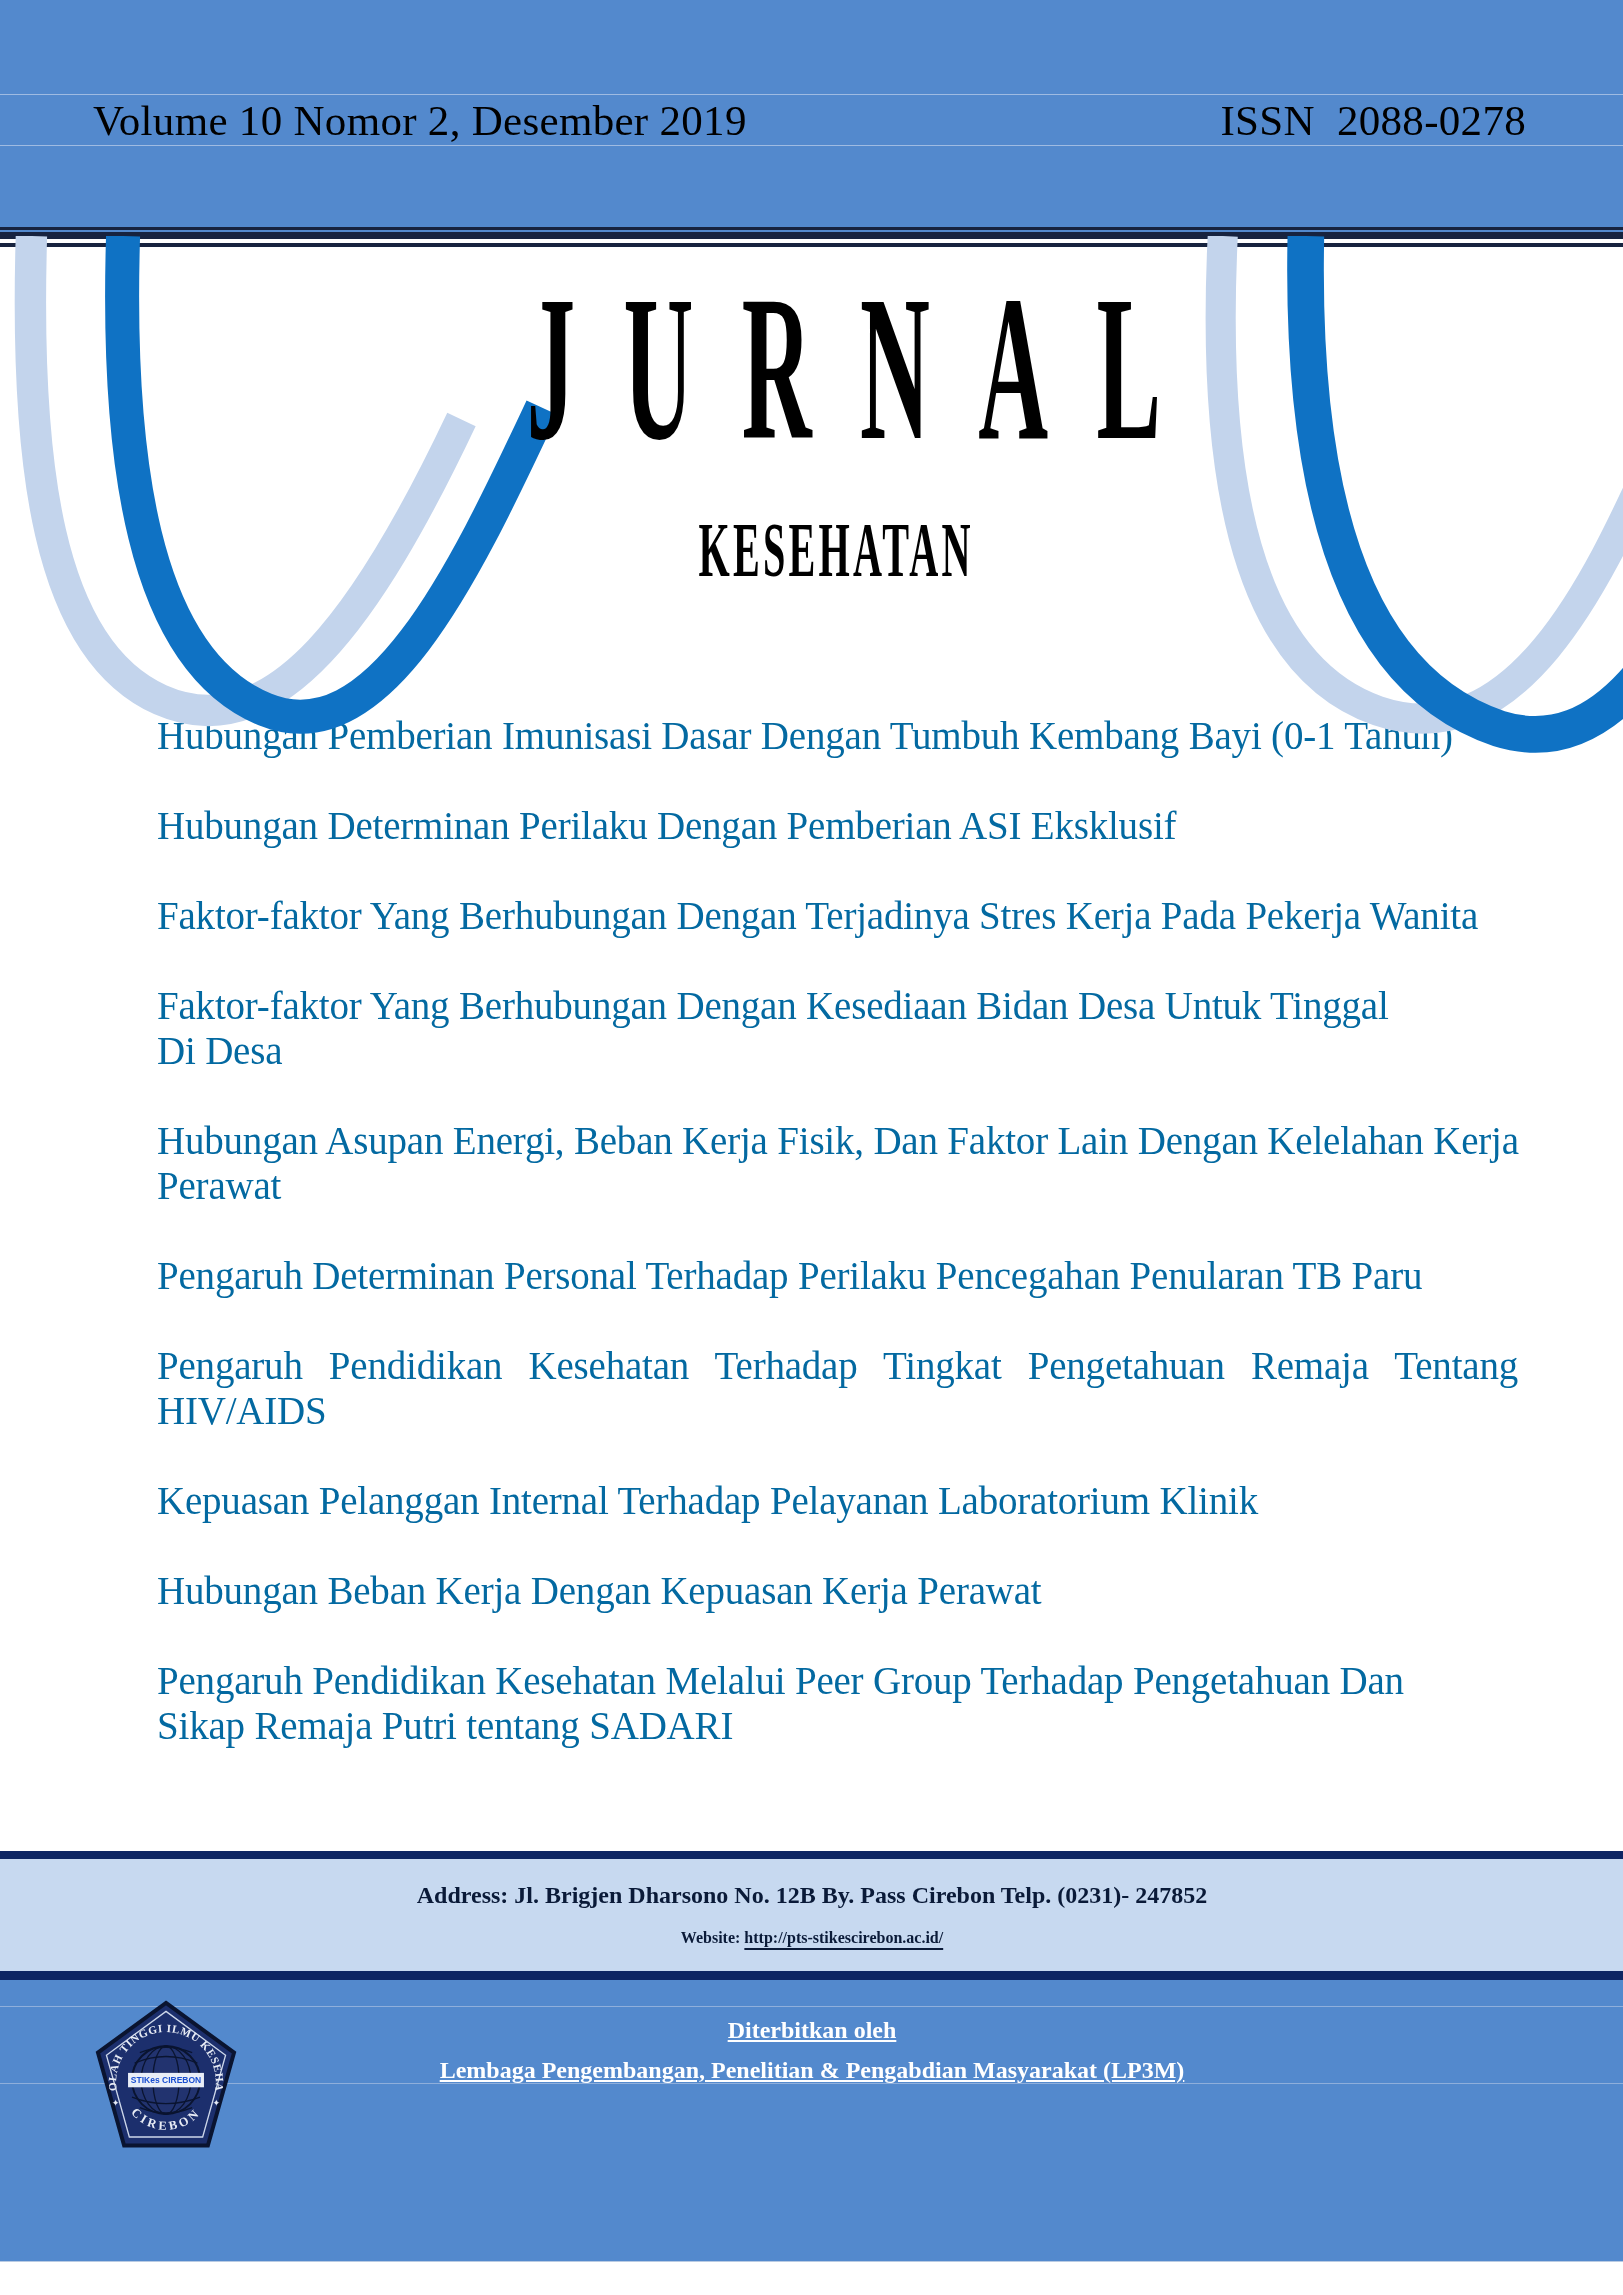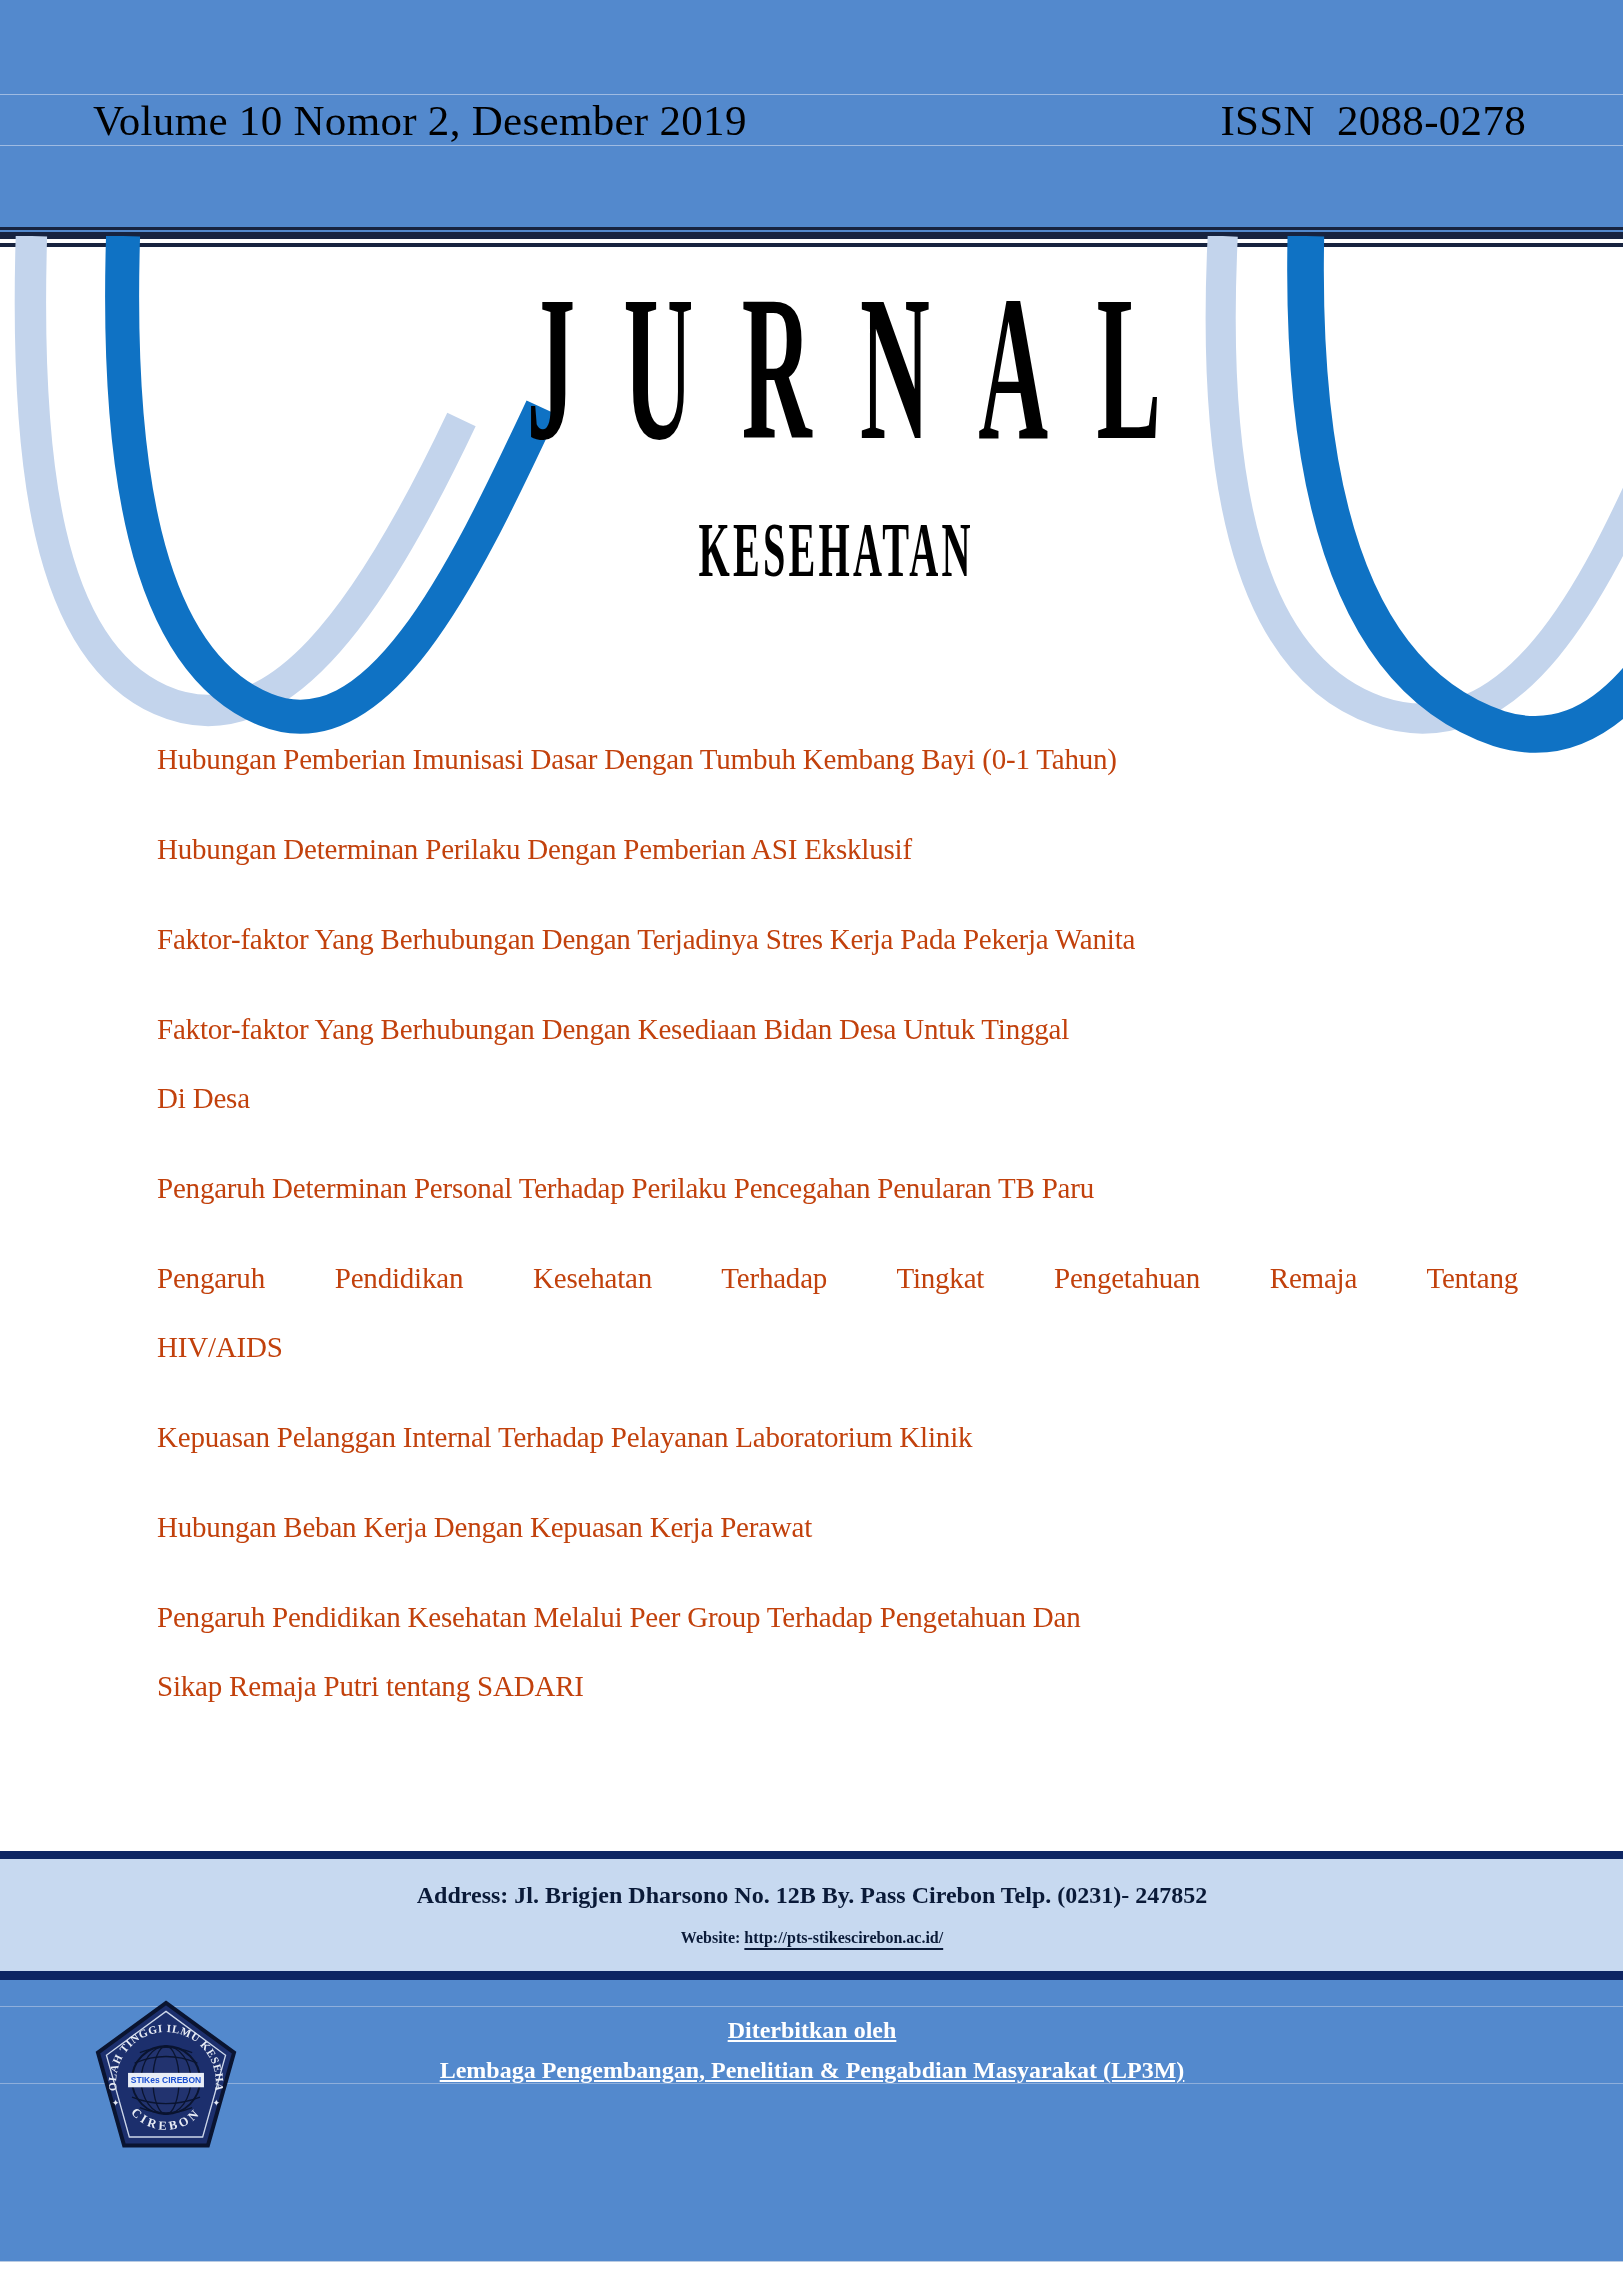--- a/index.html
+++ b/index.html
@@ -35,21 +35,21 @@
                     color:#000; white-space:nowrap; z-index:4;
                     transform:scale(0.82,1.76); transform-origin:bottom center; }
   .masthead-subtitle { position:absolute; top:540px; left:0; width:100%; text-align:center;
                     padding-left:59px; font-size:49px; line-height:1; letter-spacing:3.9px;
                     color:#000; white-space:nowrap; z-index:4;
                     transform:scale(0.82,1.6); transform-origin:bottom center; }
 
   
   .article-list { position:absolute; top:713px; left:157px; right:106px; list-style:none; z-index:2; }
   .article { margin-bottom:45px; }
-  .article-line { font-size:29px; line-height:45px; color:#c2410c; white-space:nowrap; letter-spacing:-0.2px;margin-top:24px; }
+  .article-line { font-size:39px; line-height:45px; color:#0369a1; white-space:nowrap; letter-spacing:-0.2px; }
   .article-line.stretch { white-space:normal; text-align:justify; text-align-last:justify; }
 
   
   .navy-bar-top    { position:absolute; top:1851px; left:0; width:100%; height:7.9px; background:var(--footer-navy,#0d2563); }
   .address-band    { position:absolute; top:1859px; left:0; width:100%; height:113px;
                      background:var(--band-light,#c7d9f0);
                      display:flex; flex-direction:column; justify-content:center; align-items:center;
                      gap:15px; padding-top:2.6px; }
   .address-line    { font-size:24px; font-weight:bold; color:#0a1a38; line-height:27.5px; }
   .website-line    { font-size:16px; font-weight:bold; color:#0a1a38; line-height:27.5px; }
@@ -108,20 +108,24 @@
       </li>
       <li class="article">
         <div class="article-line">Hubungan Determinan Perilaku Dengan Pemberian ASI Eksklusif</div>
       </li>
       <li class="article">
         <div class="article-line">Faktor-faktor Yang Berhubungan Dengan Terjadinya Stres Kerja Pada Pekerja Wanita</div>
       </li>
       <li class="article">
         <div class="article-line">Faktor-faktor Yang Berhubungan Dengan Kesediaan Bidan Desa Untuk Tinggal</div>
         <div class="article-line">Di Desa</div>
+      </li>
+      <li class="article">
+        <div class="article-line">Hubungan Asupan Energi, Beban Kerja Fisik, Dan Faktor Lain Dengan Kelelahan Kerja</div>
+        <div class="article-line">Perawat</div>
       </li>
       <li class="article">
         <div class="article-line">Pengaruh Determinan Personal Terhadap Perilaku Pencegahan Penularan TB Paru</div>
       </li>
       <li class="article">
         <div class="article-line stretch">Pengaruh Pendidikan Kesehatan Terhadap Tingkat Pengetahuan Remaja Tentang</div>
         <div class="article-line">HIV/AIDS</div>
       </li>
       <li class="article">
         <div class="article-line">Kepuasan Pelanggan Internal Terhadap Pelayanan Laboratorium Klinik</div>

